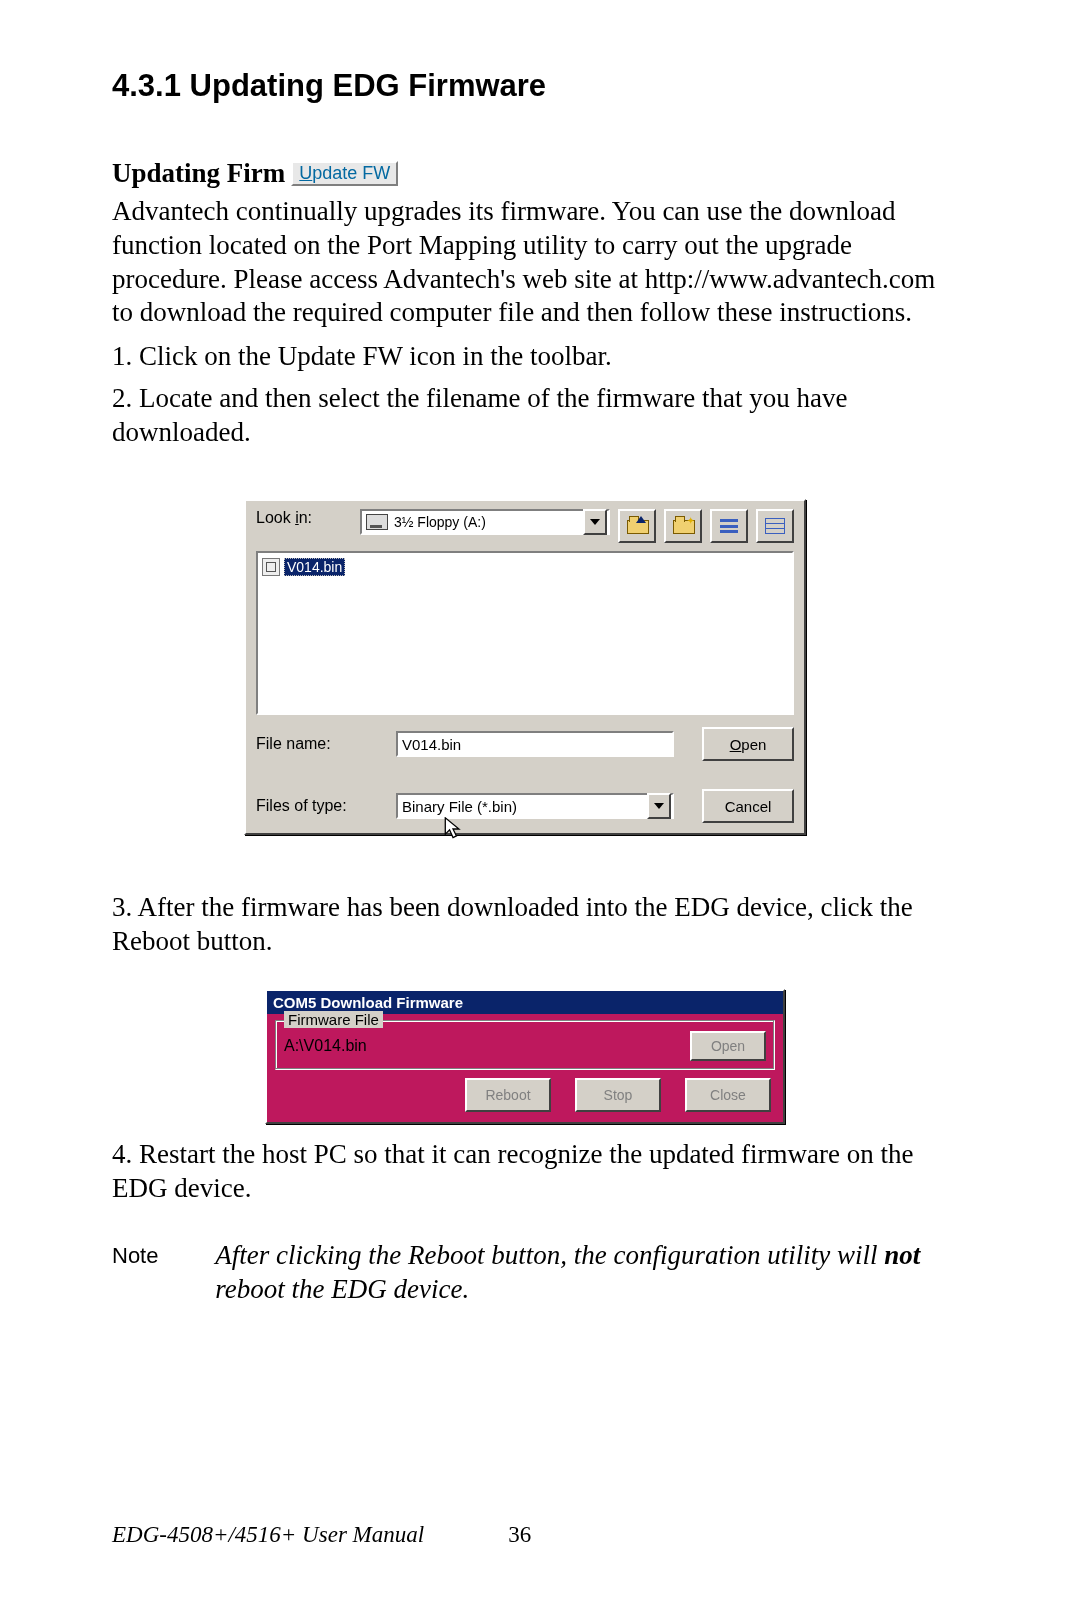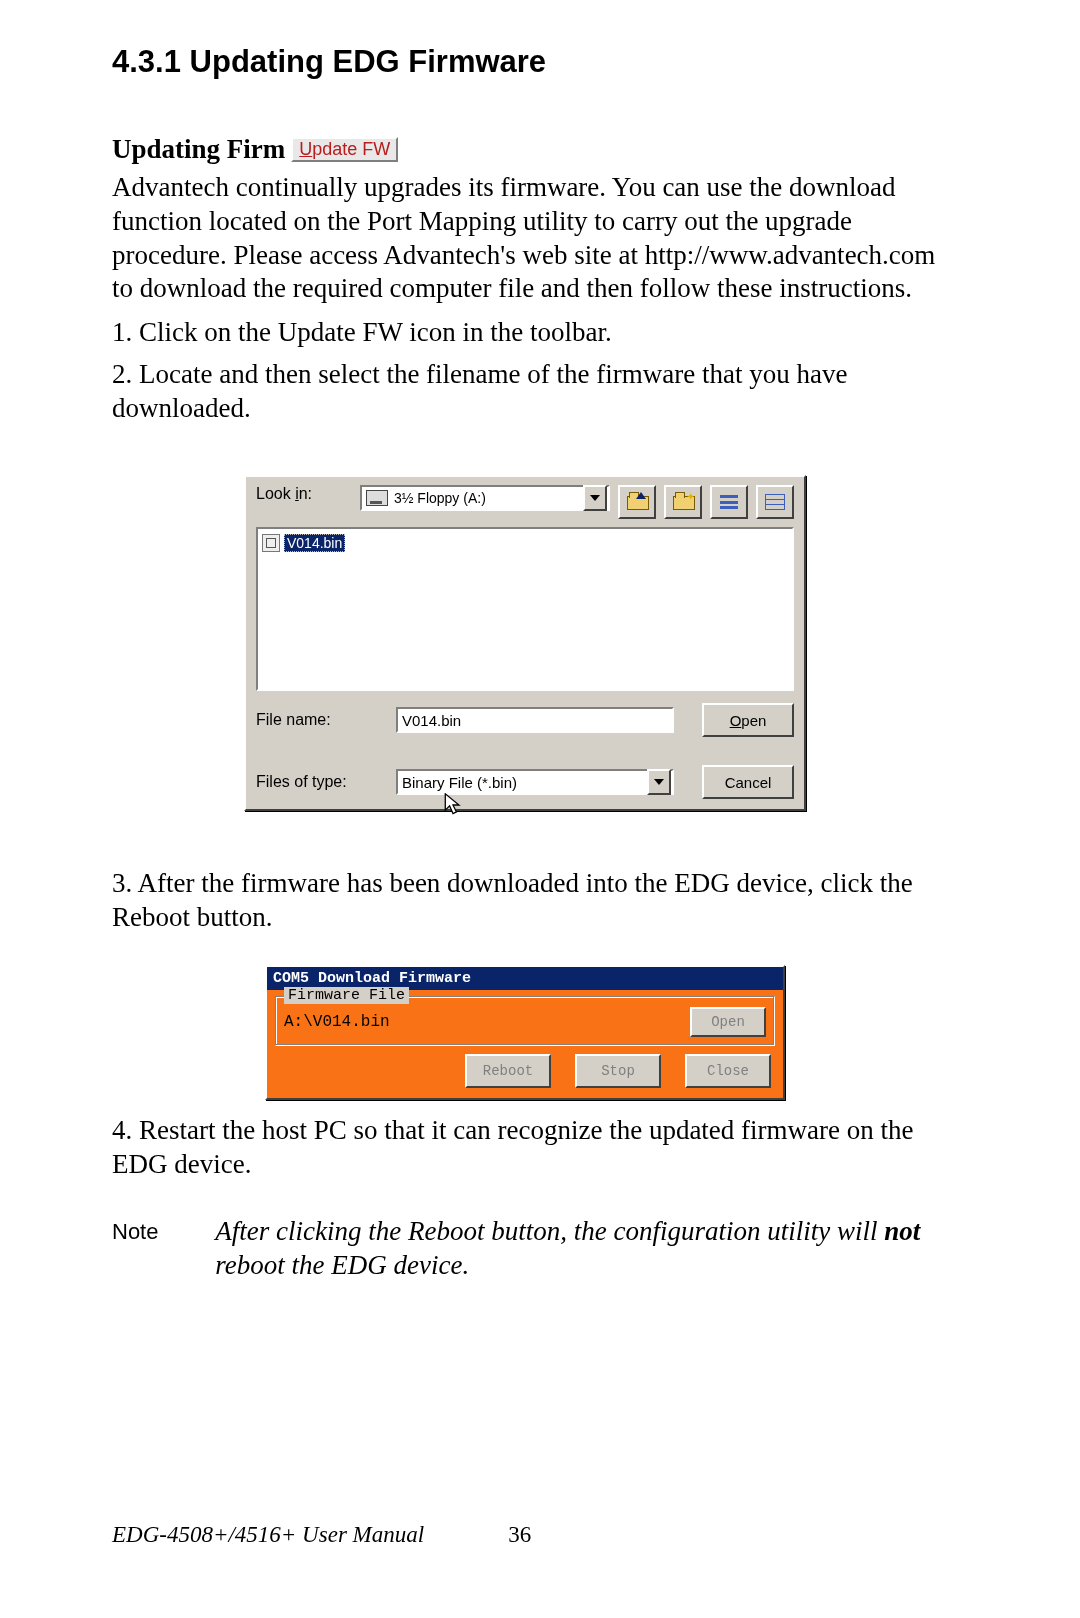--- a/index.html
+++ b/index.html
@@ -8,42 +8,42 @@
     background: #ffffff;
     font-family: "Times New Roman", Times, serif;
     color: #000;
     width: 1080px;
   }
   .page {
     width: 1052px;
     height: 1618px;
     position: relative;
     box-sizing: border-box;
-    padding: 44px 114px 0 112px;
+    padding: 68px 114px 0 112px;
   }
   .heading {
     font-family: Arial, Helvetica, sans-serif;
     font-weight: bold;
     font-size: 31px;
     margin-bottom: 54px;
   }
   .subheading-row {
     display: flex;
     align-items: center;
     gap: 6px;
     margin-bottom: 6px;
   }
   .subheading {
     font-weight: bold;
     font-size: 27px;
   }
   .toolbar-chip {
     font-family: "MS Sans Serif", Arial, sans-serif;
     font-size: 18px;
-    color: #b91c1c;
+    color: #0369a1;
     background: #e8e8e8;
     border-top: 2px solid #fff;
     border-left: 2px solid #fff;
     border-right: 2px solid #7f7f7f;
     border-bottom: 2px solid #7f7f7f;
     padding: 1px 6px;
     line-height: 1.1;
   }
   .toolbar-chip .ul { text-decoration: underline; }
   .body-p {
@@ -271,24 +271,24 @@
   }
   .cursor-svg {
     position: absolute;
     width: 18px; height: 24px;
   }
 
   
   .com5 {
     width: 516px;
     margin: 30px auto 0 auto;
-    font-family: Liberation Mono, monospace;
+    font-family: Liberation Sans, sans-serif;
     font-size: 14px;
     color: #000;
-    background: #f97316;
+    background: #be185d;
     border-top: 2px solid #fff;
     border-left: 2px solid #fff;
     border-right: 2px solid #404040;
     border-bottom: 2px solid #404040;
     box-shadow: 1px 1px 0 #000;
   }
   .com5-body { padding: 6px 8px 10px 8px; }
   .groupbox {
     border: 1px solid #808080;
     border-right-color: #fff;

